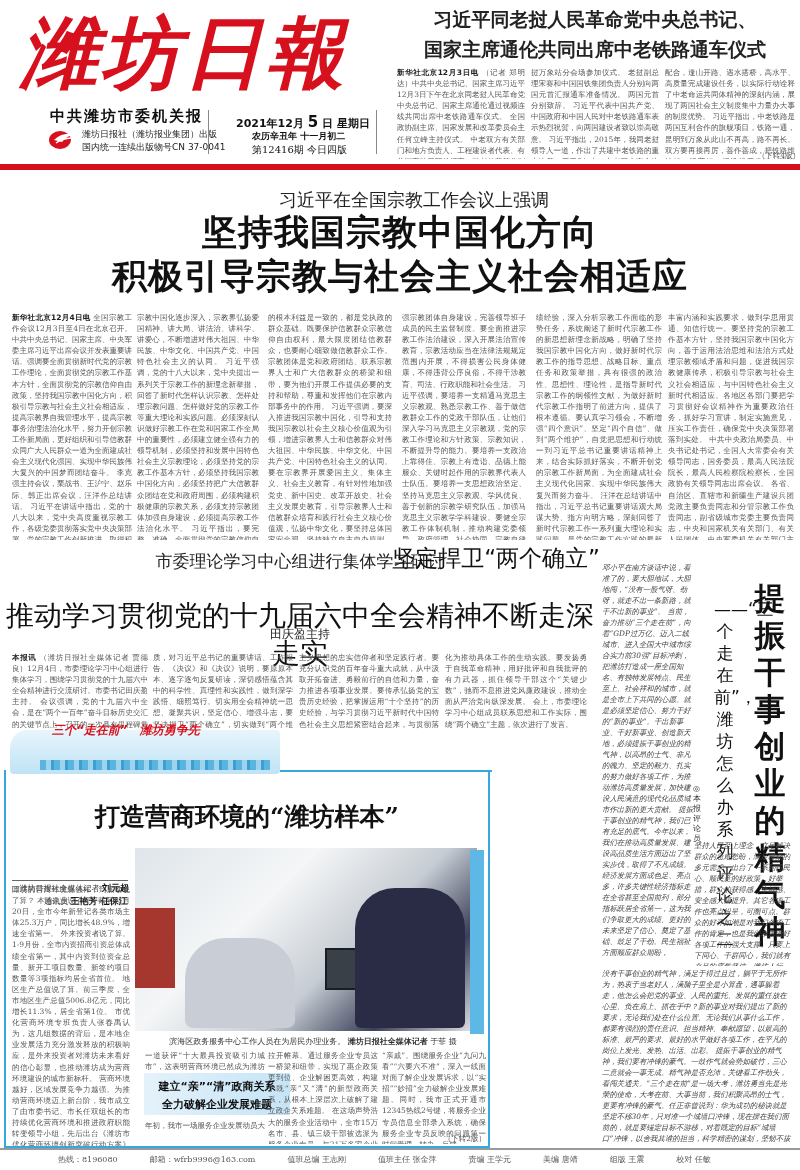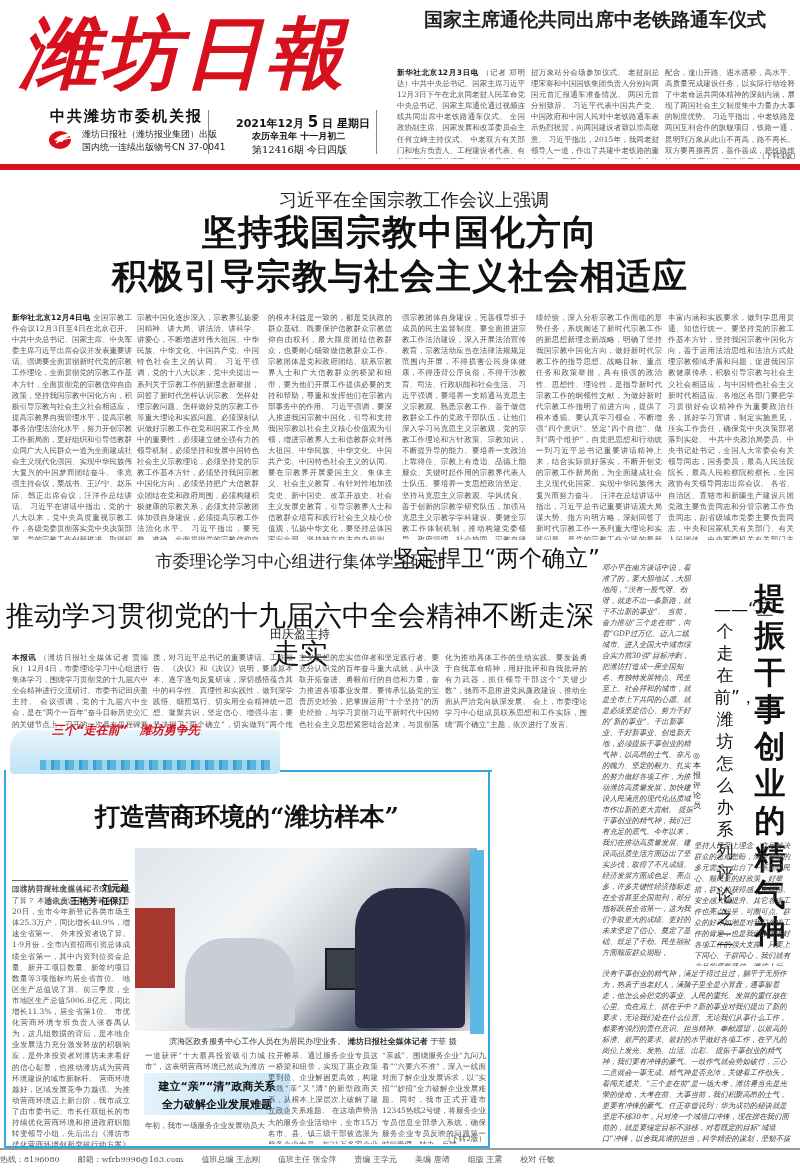--- a/index.html
+++ b/index.html
@@ -36,24 +36,24 @@
 .photo .wall{position:absolute;left:0;top:60px;width:40px;height:80px;background:#a5372e;}
 .photo .screen{position:absolute;left:190px;top:100px;width:34px;height:42px;background:#3a4047;border:2px solid #1a1d22;}
 .photo-shadow{left:470px;top:850px;width:14px;height:184px;background:#5db8e6;}
 .caption{left:142px;top:1036px;width:342px;text-align:center;font-size:8px;color:#333;}
 .sub-box{left:144px;top:1073px;width:146px;height:42px;background:linear-gradient(90deg,#e4f2fb,#c5e4f6);}
 .sub-box .t{position:absolute;left:0;width:146px;text-align:center;font-size:11px;font-weight:bold;color:#111;font-family:"DejaVu Sans",sans-serif;}
 .byline{left:12px;top:857px;font-size:8px;color:#333;margin-top:25px;}
 .byline b{font-size:9px;color:#111;font-family:"DejaVu Sans",sans-serif;}
 .vert-title{left:752px;top:580px;width:36px;font-size:31px;font-weight:bold;color:#111;line-height:37px;text-align:center;}
 .vert-sub{left:714px;top:598px;width:22px;font-size:17px;color:#111;line-height:22px;text-align:center;font-family:"DejaVu Sans",sans-serif;}
-.vert-byline{left:693px;top:751px;width:12px;font-size:8px;color:#333;line-height:10px;}
+.vert-byline{left:693px;top:784px;width:12px;font-size:8px;color:#333;line-height:10px;}
 .commentary{font-size:7.4px;line-height:11px;color:#444;font-family:"DejaVu Serif",serif;font-style:italic;}
 .footer-line{left:0;top:1148px;width:800px;height:2px;background:#999;}
-.footer{left:0;top:1154px;width:800px;font-size:8px;color:#555;display:flex;gap:18px;}
+.footer{left:0;top:1154px;width:800px;font-size:8px;color:#555;display:flex;gap:32px;padding-left:58px;}
 .bold-lead{font-weight:bold;color:#222;font-family:"DejaVu Sans",sans-serif;}
 </style>
 </head>
 <body>
 
 <div class="abs masthead-logo">潍坊日報</div>
 <div class="abs sub1">中共潍坊市委机关报</div>
 <svg class="abs pub-logo" viewBox="0 0 30 22">
   <ellipse cx="12" cy="12" rx="11" ry="9" fill="#d7101e"></ellipse>
   <path d="M6 12 Q14 4 28 6 Q18 8 14 14 Z" fill="#fff"></path>
@@ -65,20 +65,21 @@
 <div class="abs date1">
   <span>2021年12月</span>
   <span class="big">5</span>
   <span>日  星期日</span>
 </div>
 <div class="abs date2">农历辛丑年  十一月初二</div>
 <div class="abs date3">第12416期   今日四版</div>
 <div class="abs vline" style="left:376px;top:110px;height:44px;"></div>
 
 <div class="abs top-headline">
+  <div>习近平同老挝人民革命党中央总书记、</div>
   <div>国家主席通伦共同出席中老铁路通车仪式</div>
 </div>
 <div class="abs body-text" style="left:397px;top:67px;width:128px;height:92px;">
   <span class="bold-lead">新华社北京12月3日电</span>
   <span>（记者 郑明达）中共中央总书记、国家主席习近平12月3日下午在北京同老挝人民革命党中央总书记、国家主席通伦通过视频连线共同出席中老铁路通车仪式。 全国政协副主席、国家发展和改革委员会主任何立峰主持仪式。 中老双方有关部门和地方负责人、工程建设者代表、有关国家驻昆明总领事、驻老使节等分别在中国昆明站分会场、老</span>
 </div>
 <div class="abs body-text" style="left:531px;top:67px;width:128px;height:92px;">挝万象站分会场参加仪式。 老挝副总理宋赛和中国国铁集团负责人分别向两国元首汇报通车准备情况。 两国元首分别致辞。 习近平代表中国共产党、中国政府和中国人民对中老铁路通车表示热烈祝贺，向两国建设者致以崇高敬意。 习近平指出，2015年，我同老挝领导人一道，作出了共建中老铁路的重大决策，开工5年来，中老双方齐心协力，紧密</div>
 <div class="abs body-text" style="left:665px;top:67px;width:130px;height:92px;">配合，逢山开路、遇水搭桥，高水平、高质量完成建设任务，以实际行动诠释了中老命运共同体精神的深刻内涵，展现了两国社会主义制度集中力量办大事的制度优势。 习近平指出，中老铁路是两国互利合作的旗舰项目，铁路一通，昆明到万象从此山不再高，路不再长。双方要再接再厉，善作善成，把铁路维护好、运营好，把沿线开发好、建设好，打造黄金线路，造福两国民众。</div>
 <div class="abs body-text" style="left:750px;top:150px;width:50px;text-align:right;">（下转4版）</div>
 

